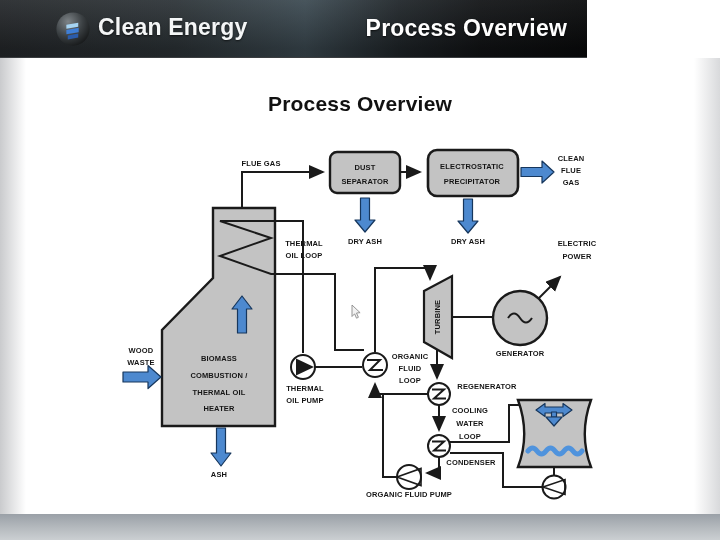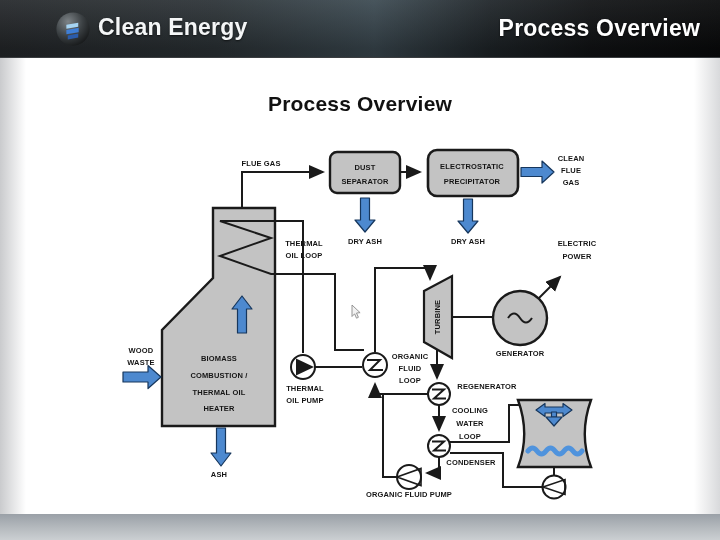--- a/index.html
+++ b/index.html
@@ -2,21 +2,21 @@
 <html style="--arrow-blue: #4d89cf; --equipment-gray: #c3c3c3; --line-black: #1a1a1a; --water-blue: #4f93dd;"><head>
 <meta charset="utf-8">
 <style>
   html,body { margin:0; padding:0; }
   .stage {
     position:relative; width:720px; height:540px; overflow:hidden;
     background:#ffffff; font-family:"Liberation Sans", sans-serif;
   }
   
   .header {
-    position:absolute; left:0; top:0; width:720px; height:57px;
+    position:absolute; left:0; top:0; width:587px; height:57px;
     background:linear-gradient(90deg,#26292c 0%,#2d3438 30%,#3d4b53 52%,#20262a 68%,#121416 82%,#0a0b0c 100%);
     border-bottom:1px solid #3a3d40;
   }
   .header::after{ 
     content:""; position:absolute; inset:0;
     background:linear-gradient(180deg, rgba(255,255,255,.06), rgba(0,0,0,.25) 85%);
     pointer-events:none;
   }
   .logo-wrap { position:absolute; left:54px; top:10px; width:38px; height:38px; z-index:2; }
   .logo-text {

